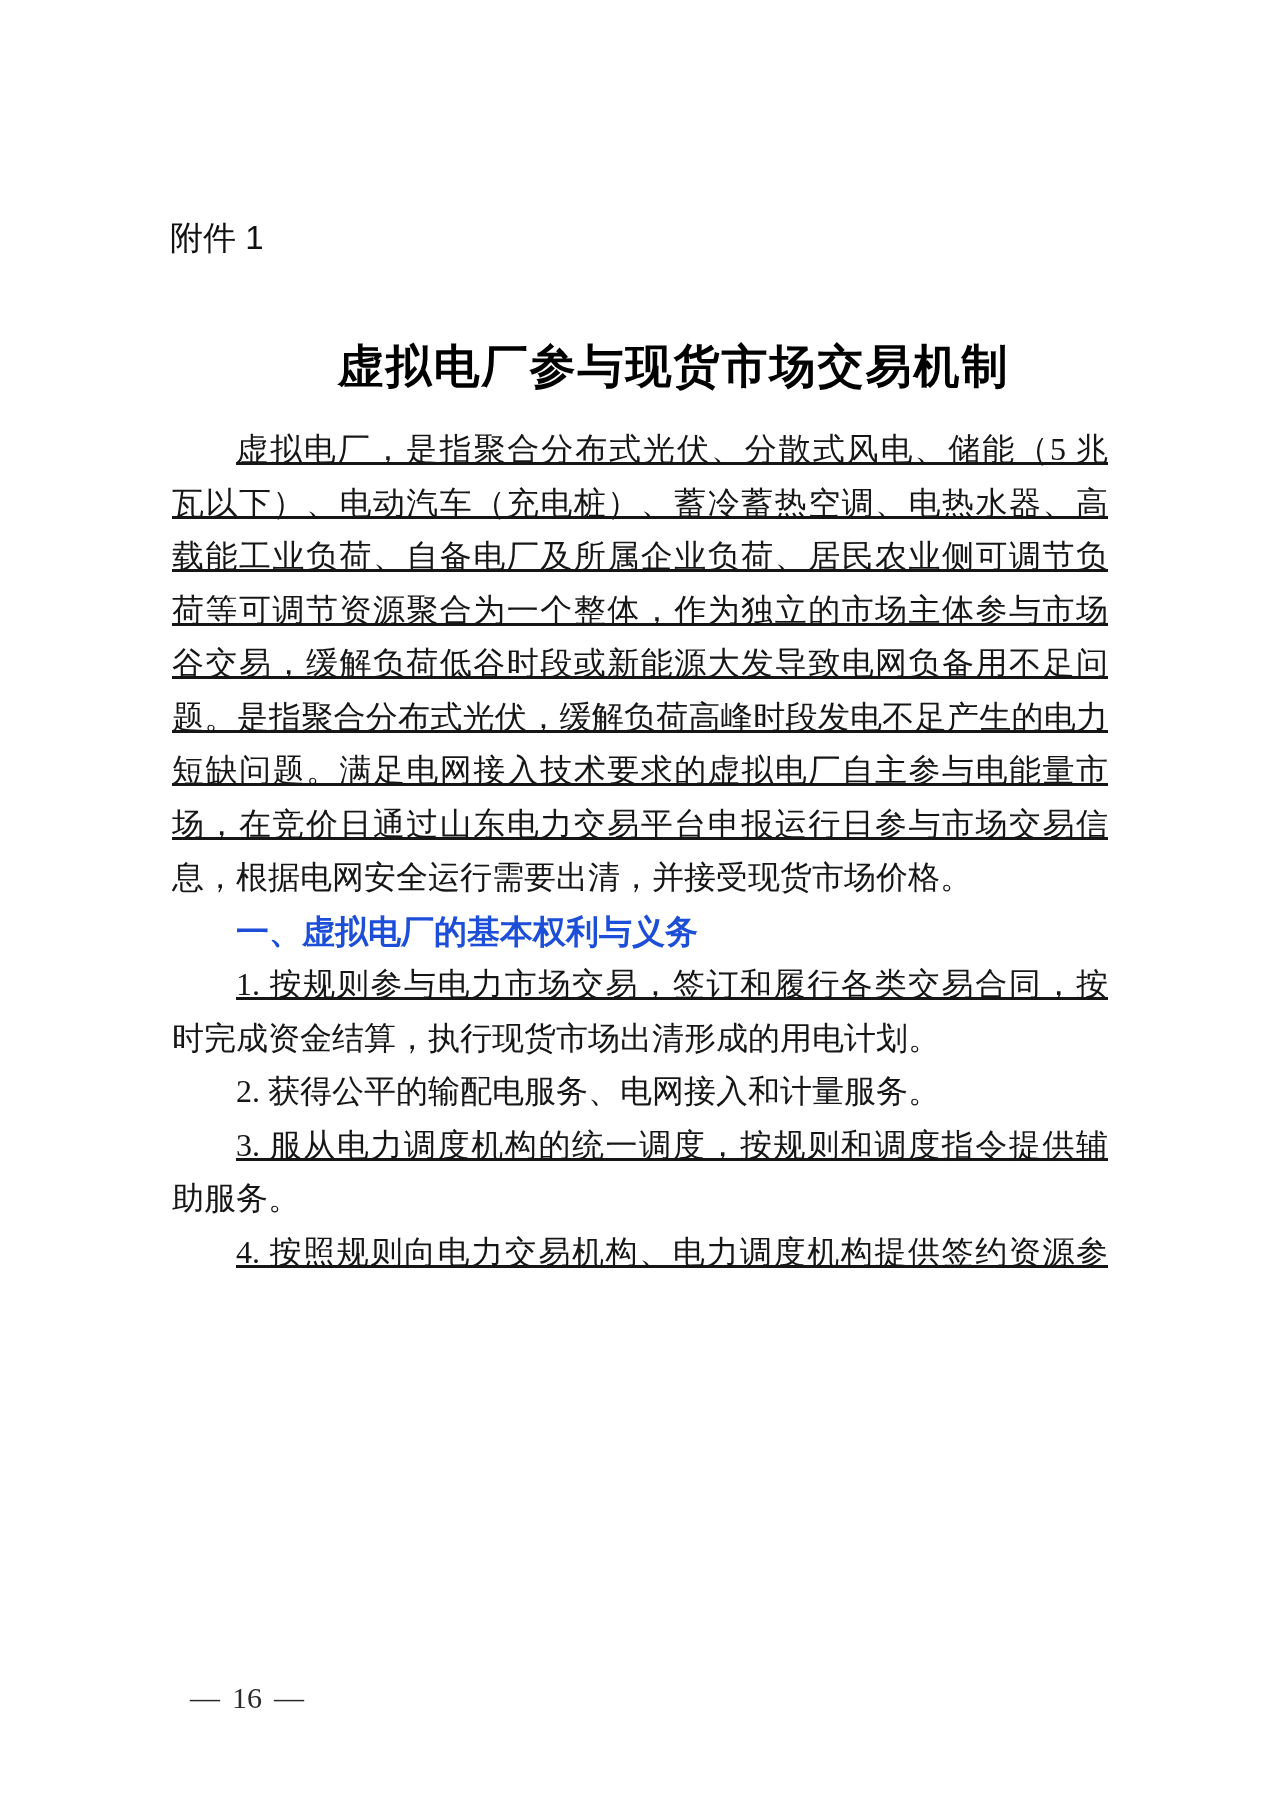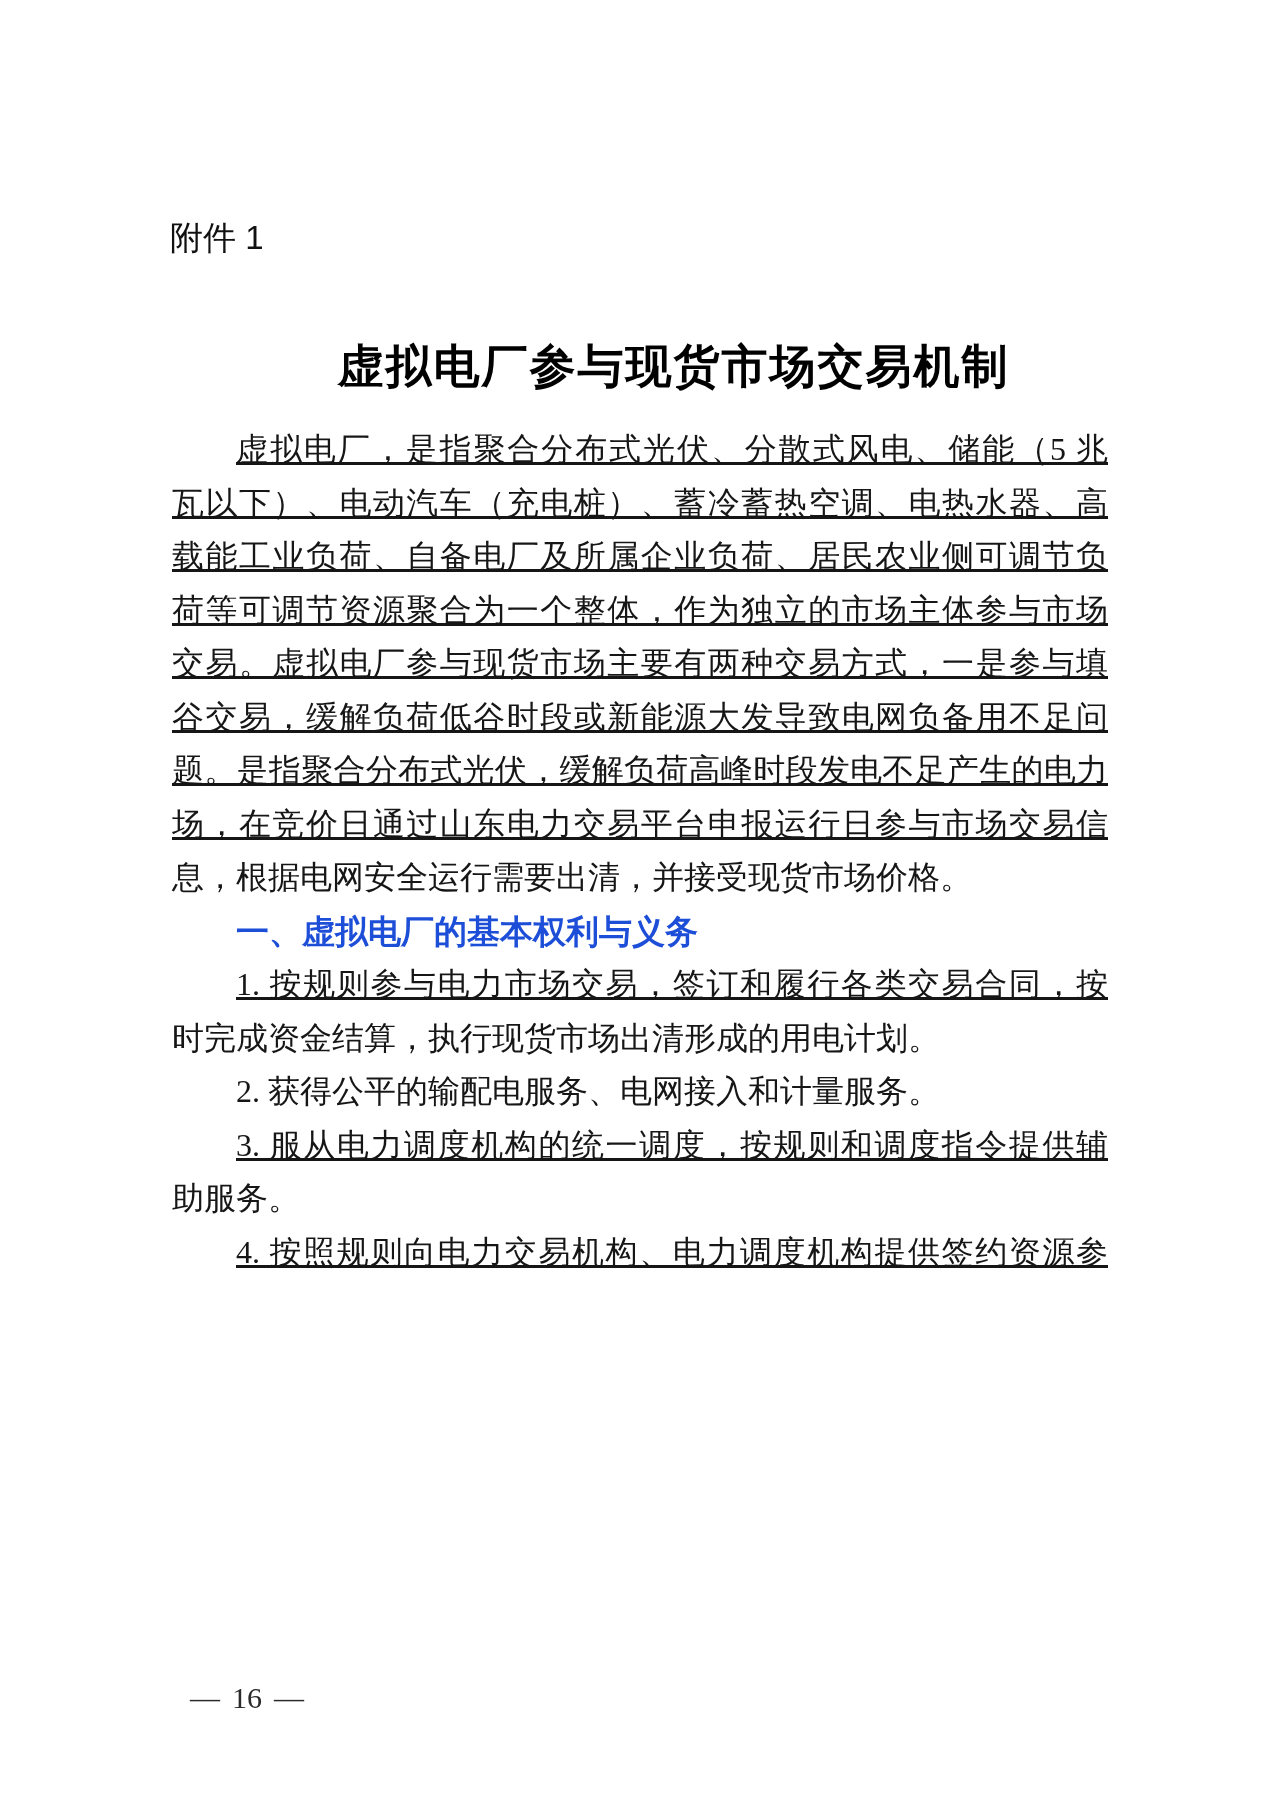--- a/index.html
+++ b/index.html
@@ -92,23 +92,23 @@
 
   <div class="attach-label">附件 1</div>
 
   <div class="doc-title">虚拟电厂参与现货市场交易机制</div>
 
   <div class="body-block">
     <div class="line justify indent">虚拟电厂，是指聚合分布式光伏、分散式风电、储能（5 兆</div>
     <div class="line justify">瓦以下）、电动汽车（充电桩）、蓄冷蓄热空调、电热水器、高</div>
     <div class="line justify">载能工业负荷、自备电厂及所属企业负荷、居民农业侧可调节负</div>
     <div class="line justify">荷等可调节资源聚合为一个整体，作为独立的市场主体参与市场</div>
-    <div class="line justify">交易。虚拟电厂参与现货市场主要有两种交易方式，一是参与填</div>
     <div class="line justify">谷交易，缓解负荷低谷时段或新能源大发导致电网负备用不足问</div>
     <div class="line justify">题。是指聚合分布式光伏，缓解负荷高峰时段发电不足产生的电力</div>
+    <div class="line justify">短缺问题。满足电网接入技术要求的虚拟电厂自主参与电能量市</div>
     <div class="line justify">场，在竞价日通过山东电力交易平台申报运行日参与市场交易信</div>
     <div class="line">息，根据电网安全运行需要出清，并接受现货市场价格。</div>
 
     <div class="line heading indent">一、虚拟电厂的基本权利与义务</div>
 
     <div class="line justify indent">1. 按规则参与电力市场交易，签订和履行各类交易合同，按</div>
     <div class="line">时完成资金结算，执行现货市场出清形成的用电计划。</div>
     <div class="line indent">2. 获得公平的输配电服务、电网接入和计量服务。</div>
     <div class="line justify indent">3. 服从电力调度机构的统一调度，按规则和调度指令提供辅</div>
     <div class="line">助服务。</div>

